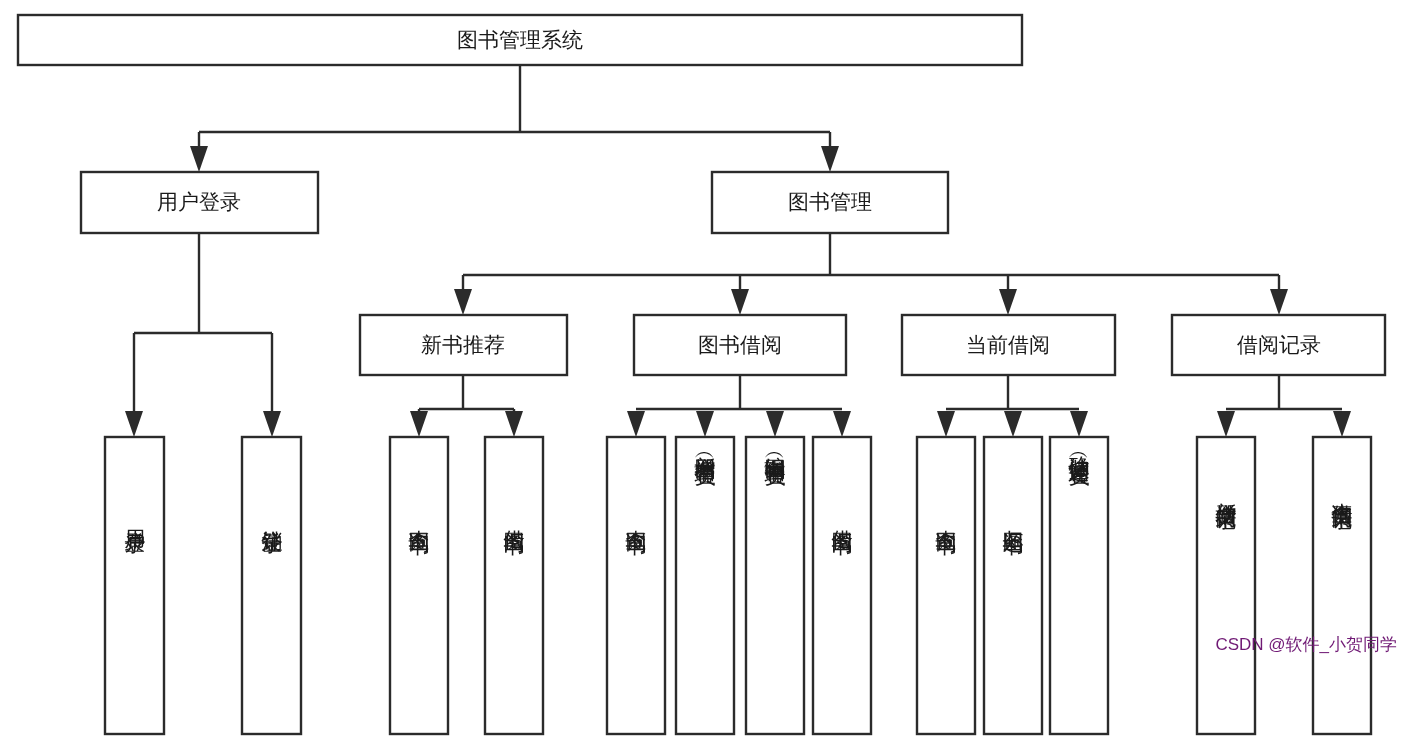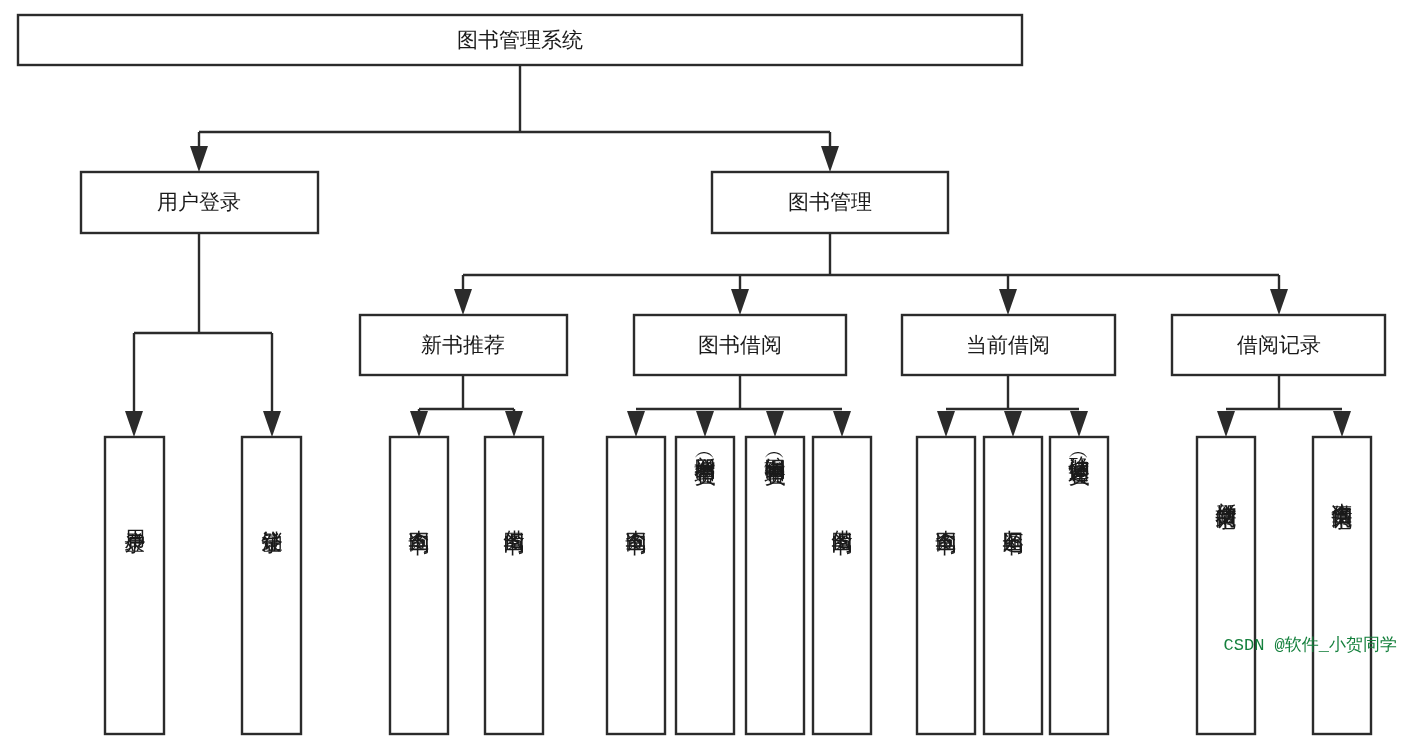--- a/index.html
+++ b/index.html
@@ -52,23 +52,23 @@
     fill: none;
   }
   .arrow-head {
     fill: #2b2b2b;
     stroke: none;
   }
   .watermark {
     position: absolute;
     right: 8px;
     bottom: 4px;
-    font-family: Liberation Mono, monospace;
+    font-family: Liberation Sans, sans-serif;
     font-size: 17px;
-    color: #15803d;
+    color: #701a75;
     white-space: nowrap;
     user-select: none;
   }
 </style>
 </head>
 <body>
 
 <div id="diagram-root">
 
   <svg id="tree-svg" viewBox="0 0 1405 747">

